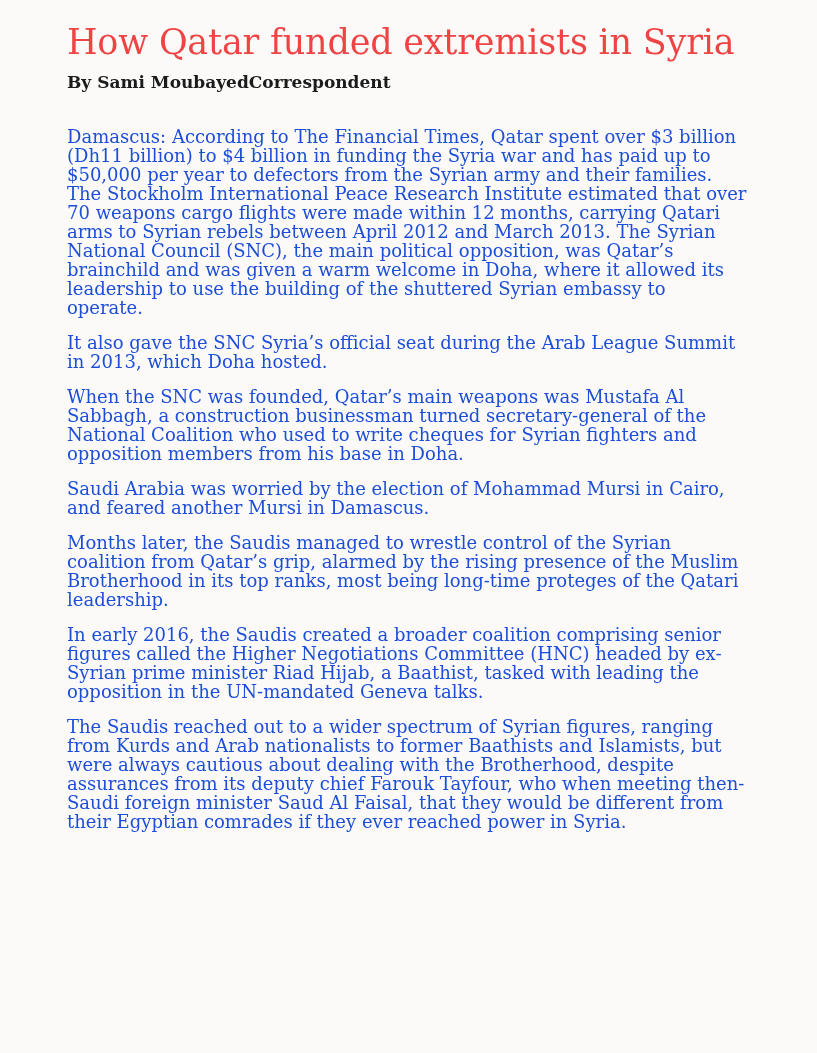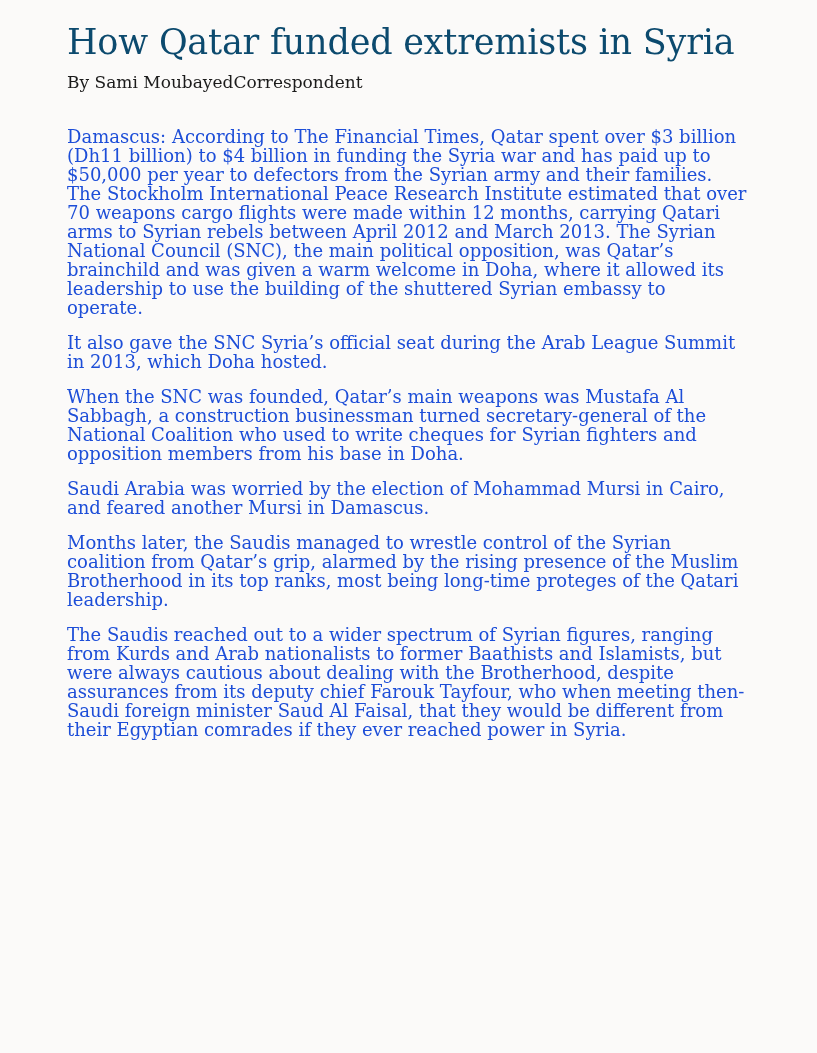--- a/index.html
+++ b/index.html
@@ -14,29 +14,30 @@
     font-family: "DejaVu Serif", "Liberation Serif", serif;
     overflow: hidden;
   }
   .article-container {
     padding: 21px 70px 0 67px;
   }
   .page-title {
     font-size: 35px;
     line-height: 1.25;
     font-weight: 400;
-    color: #0c4a6e;
+    color: #ef4444;
     margin: 0 0 7px 0;
     letter-spacing: -0.2px;
   }
   .byline {
     font-size: 17px;
     line-height: 1.25;
     color: #1b1b1b;
     margin: 0 0 34px 0;
+    font-weight: bold;
   }
   .article-body p {
     font-size: 18px;
     line-height: 19px;
     color: #1d4ed8;
     margin: 0 0 16px 0;
   }
 </style>
 </head>
 <body>
@@ -46,16 +47,17 @@
   <h1 class="page-title">How Qatar funded extremists in Syria</h1>
 
   <div class="byline"><span>By </span><span>Sami Moubayed</span><span>Correspondent</span></div>
 
   <div class="article-body">
     <p>Damascus: According to The Financial Times, Qatar spent over $3 billion (Dh11 billion) to $4 billion in funding the Syria war and has paid up to $50,000 per year to defectors from the Syrian army and their families. The Stockholm International Peace Research Institute estimated that over 70 weapons cargo flights were made within 12 months, carrying Qatari arms to Syrian rebels between April 2012 and March 2013. The Syrian National Council (SNC), the main political opposition, was Qatar’s brainchild and was given a warm welcome in Doha, where it allowed its leadership to use the building of the shuttered Syrian embassy to operate.</p>
     <p>It also gave the SNC Syria’s official seat during the Arab League Summit in 2013, which Doha hosted.</p>
     <p>When the SNC was founded, Qatar’s main weapons was Mustafa Al Sabbagh, a construction businessman turned secretary-general of the National Coalition who used to write cheques for Syrian fighters and opposition members from his base in Doha.</p>
     <p>Saudi Arabia was worried by the election of Mohammad Mursi in Cairo, and feared another Mursi in Damascus.</p>
     <p>Months later, the Saudis managed to wrestle control of the Syrian coalition from Qatar’s grip, alarmed by the rising presence of the Muslim Brotherhood in its top ranks, most being long-time proteges of the Qatari leadership.</p>
+    <p>In early 2016, the Saudis created a broader coalition comprising senior figures called the Higher Negotiations Committee (HNC) headed by ex-Syrian prime minister Riad Hijab, a Baathist, tasked with leading the opposition in the UN-mandated Geneva talks.</p>
     <p>The Saudis reached out to a wider spectrum of Syrian figures, ranging from Kurds and Arab nationalists to former Baathists and Islamists, but were always cautious about dealing with the Brotherhood, despite assurances from its deputy chief Farouk Tayfour, who when meeting then-Saudi foreign minister Saud Al Faisal, that they would be different from their Egyptian comrades if they ever reached power in Syria.</p>
   </div>
 
 </div>
 
 </body></html>

